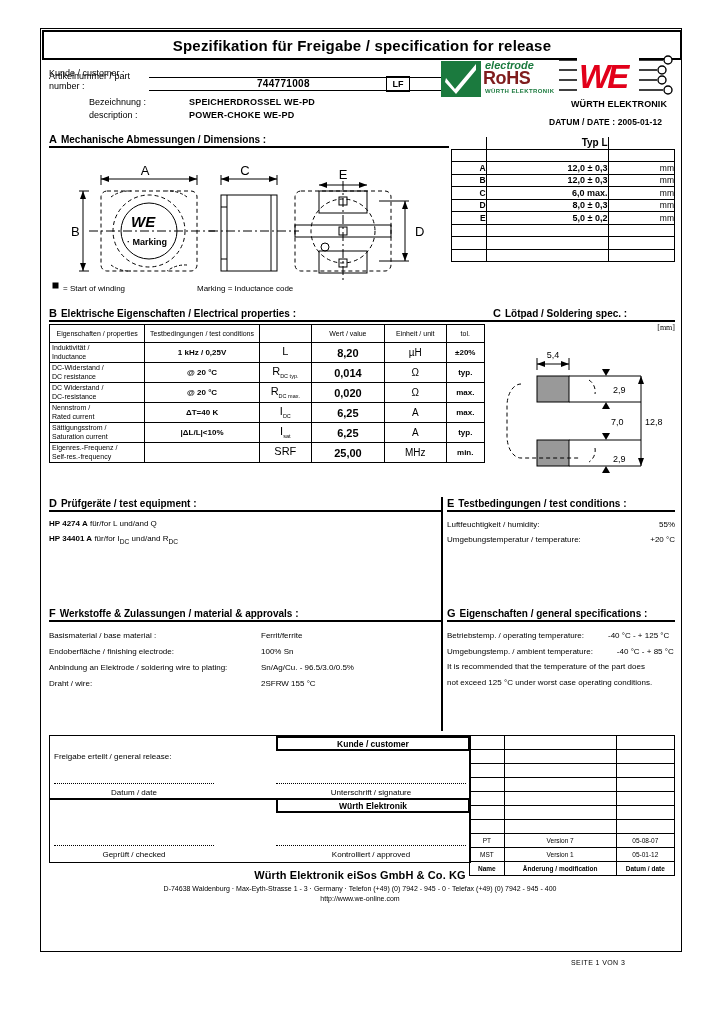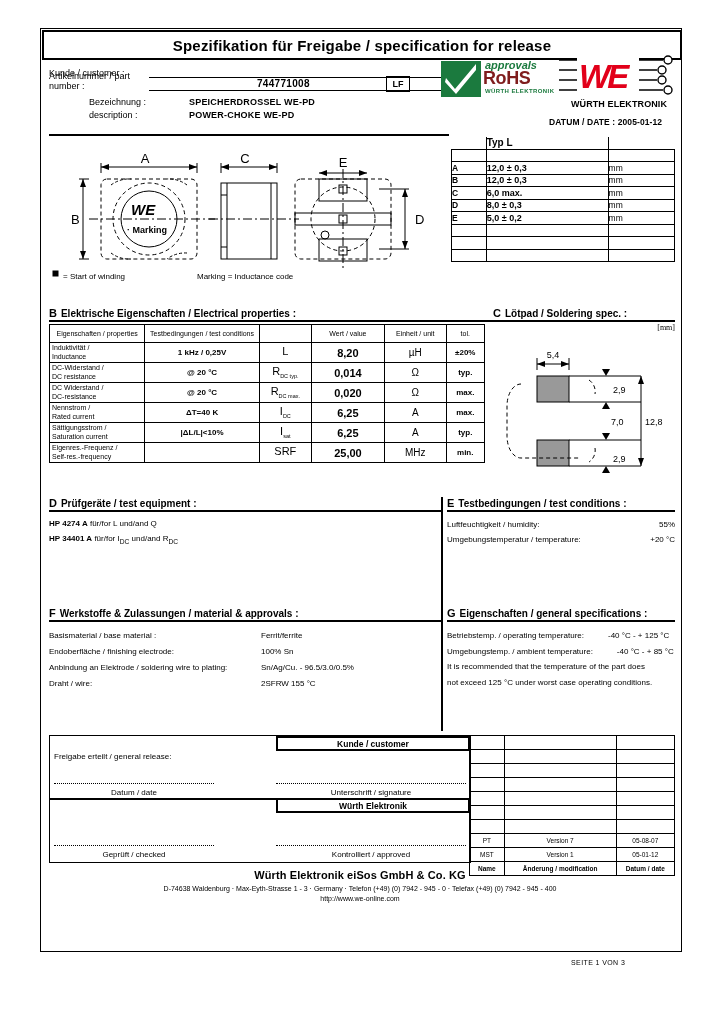--- a/index.html
+++ b/index.html
@@ -46,21 +46,21 @@
   .sec .hd{font-size:10px;font-weight:bold;white-space:nowrap;}
   .sec .hd .ltr{font-size:11px;margin-right:4px;}
   .sec .rule{border-bottom:2px solid #000;margin-top:1px;}
 
   
   #secA{left:8px;top:104px;width:400px;}
   #dimsvg{display:block;margin-top:3px;}
 
   
   .dimtab{position:absolute;left:410px;top:108px;width:224px;border-collapse:collapse;font-size:8.5px;}
-  .dimtab td{border:1px solid #000;height:11.5px;text-align:left;padding:0;margin-top:26px;}
+  .dimtab td{border:1px solid #000;height:11.5px;text-align:right;padding:0;margin-top:26px;}
   .dimtab .hdr td{font-size:10px;font-weight:bold;border-top:none;border-left:none;border-right:none;}
   .dimtab .hdr td.mid{border:1px solid #000;border-top:none;}
   .dimtab .c0{width:34px;font-weight:bold;}
   .dimtab .c1{width:122px;font-weight:bold;font-size:9px;}
   .dimtab .c2{width:66px;}
   .dimtab .blank td{height:11.5px;}
 
   
   #secB{left:8px;top:278px;width:508px;}
   .btab{border-collapse:collapse;width:436px;font-size:7px;margin-top:2px;}
@@ -164,21 +164,21 @@
       <div class="v">POWER-CHOKE WE-PD</div>
     </div>
   </div>
 
   <div class="rohs">
     <div class="chk">
       <svg width="34" height="30" viewBox="0 0 34 30">
         <path d="M2 14 L11 25 L32 0 L32 6 L12 30 L1 18 Z" fill="#ffffff"></path>
       </svg>
     </div>
-    <div class="c1">approvals</div>
+    <div class="c1">electrode</div>
     <div class="c2">RoHS</div>
     <div class="c3">WÜRTH ELEKTRONIK</div>
   </div>
 
   <div class="welogo">
     <svg class="lines" width="120" height="44" viewBox="0 0 120 44">
       <g stroke="#000" stroke-width="1.4" fill="none">
         <line x1="0" y1="5" x2="104" y2="5"></line>
             <line x1="0" y1="15" x2="98" y2="15"></line>
         <line x1="0" y1="25" x2="98" y2="25"></line>
@@ -189,20 +189,23 @@
             <circle cx="109" cy="35" r="4" fill="#fff"></circle>
       </g>
       <rect x="18" y="0" width="62" height="44" fill="#fff"></rect>
     </svg>
     <div class="we">WE</div>
     <div class="wename">WÜRTH ELEKTRONIK</div>
   </div>
   <div class="datum">DATUM / DATE : 2005-01-12</div>
 
   <div class="sec" id="secA">
+    <div class="hd">
+      <span class="ltr">A</span><span>Mechanische Abmessungen / Dimensions :</span>
+    </div>
     <div class="rule"></div>
     <svg id="dimsvg" width="400" height="148" viewBox="0 0 400 148">
       <g stroke="#000" fill="none" stroke-width="1">
 
         <path d="M58 40 h84 a6 6 0 0 1 6 6 v68 a6 6 0 0 1 -6 6 h-84 a6 6 0 0 1 -6 -6 v-68 a6 6 0 0 1 6 -6 z" stroke-dasharray="4,3"></path>
         <circle cx="100" cy="80" r="36" stroke-dasharray="4,3"></circle>
         <circle cx="100" cy="80" r="28"></circle>
         <path d="M62 46 a30 30 0 0 1 20 -6" stroke-dasharray="3,2"></path>
         <path d="M138 46 a30 30 0 0 0 -20 -6" stroke-dasharray="3,2"></path>
         <path d="M62 114 a30 30 0 0 0 20 6" stroke-dasharray="3,2"></path>

